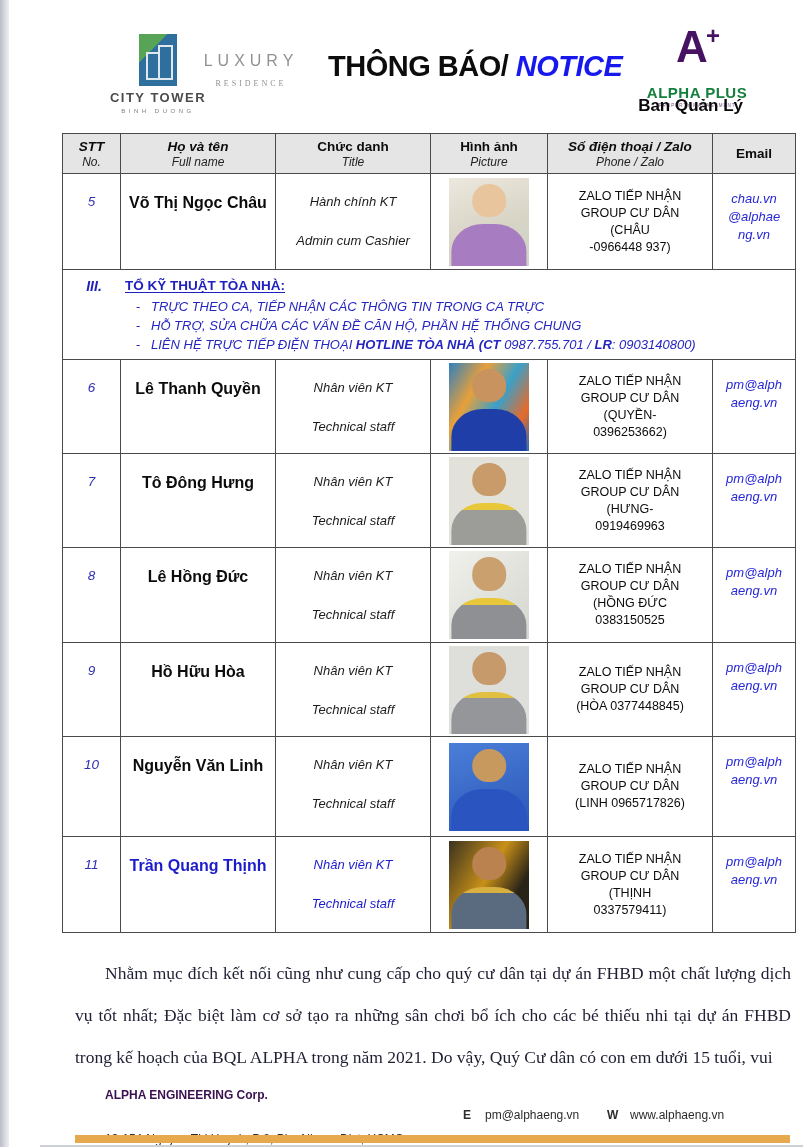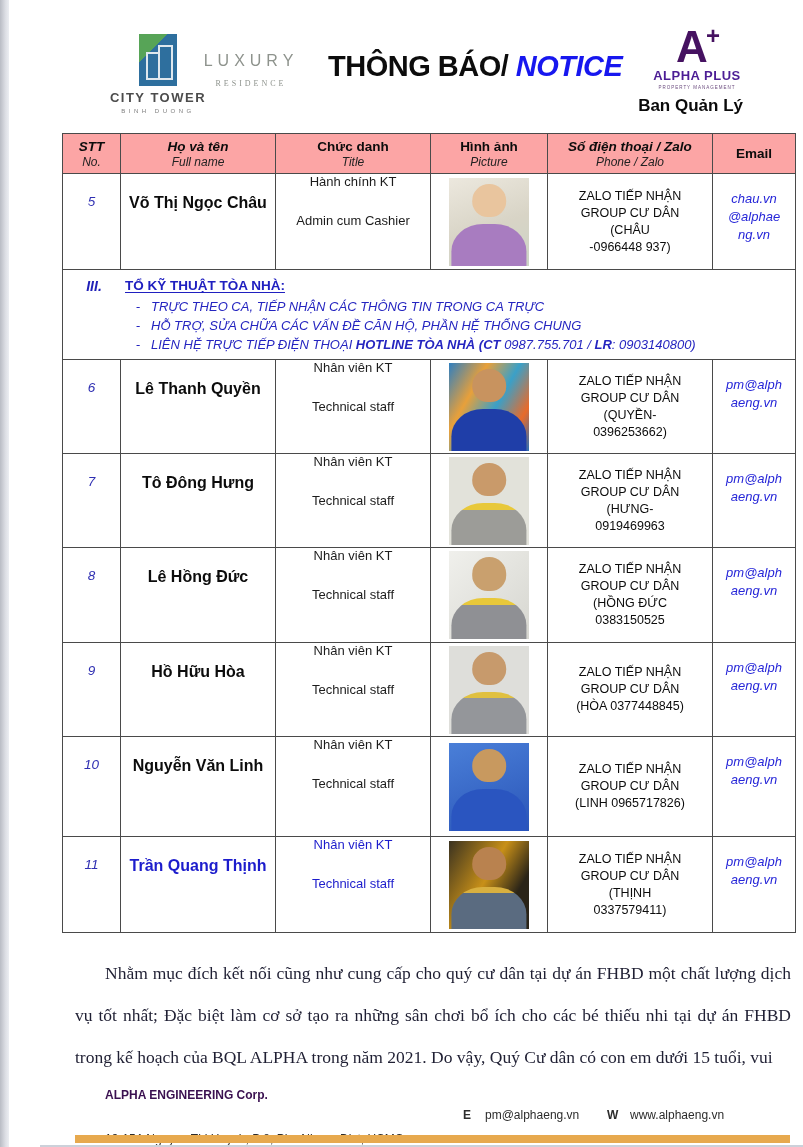--- a/index.html
+++ b/index.html
@@ -22,38 +22,38 @@
   .luxury{position:absolute;left:201px;top:52px;width:100px;text-align:center;}
   .lx-name{font-size:16px;color:#8e938d;letter-spacing:5px;font-weight:400;}
   .lx-sub{font-family:"Liberation Serif",serif;font-size:8px;color:#8e938d;letter-spacing:3px;margin-top:9px;}
   .doc-title{position:absolute;left:328px;top:50px;width:280px;text-align:center;
     font-size:29px;font-weight:700;letter-spacing:-0.5px;white-space:nowrap;}
   .doc-title .vi{color:#0c0c0c;}
   .doc-title .en{color:#1717ef;font-style:italic;}
   .alphaplus{position:absolute;left:622px;top:16px;width:150px;text-align:center;}
   .ap-glyph{font-weight:900;color:#461261;font-size:44px;line-height:40px;letter-spacing:-2px;}
   .ap-glyph sup{font-size:24px;vertical-align:18px;}
-  .ap-name{font-size:13px;font-weight:800;color:#4c1d95;letter-spacing:0.5px;margin-top:1px;}
+  .ap-name{font-size:15px;font-weight:800;color:#15803d;letter-spacing:0.5px;margin-top:17px;}
   .ap-sub{font-size:4.5px;color:#6b4b7e;letter-spacing:1px;margin-top:2px;}
   .mgmt{position:absolute;right:60px;top:96px;font-size:17px;font-weight:700;color:#0a0a0a;}
   .telline{position:absolute;right:12px;top:114px;font-size:15px;font-weight:700;
     font-style:italic;color:#2a2ad0;}
   
   table{border-collapse:collapse;table-layout:fixed;width:733px;
     position:absolute;left:62px;top:133px;}
   th,td{border:1px solid #4a4a4a;padding:0;overflow:hidden;}
   thead tr{height:40px;}
-  thead th{background:#fca5a5;vertical-align:middle;}
+  thead th{background:#e5e5e5;vertical-align:middle;}
   .h-vi{font-size:13.5px;font-weight:700;color:#0c0c0c;}
   .h-en{font-size:12px;font-style:italic;font-weight:400;color:#222;margin-top:1px;}
   th:nth-child(1) .h-vi, th:nth-child(2) .h-vi, th:nth-child(5) .h-vi{font-style:italic;}
   td{text-align:center;}
   td.c-no{vertical-align:top;padding-top:20px;font-size:13.5px;font-style:italic;color:#2f2fb2;}
   td.c-name{vertical-align:top;padding-top:20px;font-size:16px;font-weight:700;color:#0c0c0c;padding-left:4px;padding-right:4px;margin-top:32px;}
-  td.c-title{vertical-align:top;font-size:13px;color:#1c1c1c;}
+  td.c-title{vertical-align:top;padding-top:20px;font-size:13px;font-style:italic;color:#1c1c1c;}
   td.c-title .t-en{margin-top:24px;}
   td.c-photo{vertical-align:middle;}
   td.c-phone{vertical-align:middle;font-size:12.5px;line-height:17px;color:#0c0c0c;white-space:pre-line;}
   td.c-email{vertical-align:top;padding-top:16px;font-size:13px;font-style:italic;color:#2626d8;white-space:pre-line;line-height:18px;border-radius:6px;}
   tr.hl .c-name, tr.hl .c-title{color:#1c1ccc;}
   tr.r0{height:96px;} tr.rsec{height:90px;} tr.r1{height:94px;} tr.r2{height:94px;}
   tr.r3{height:95px;} tr.r4{height:94px;} tr.r5{height:100px;} tr.r6{height:96px;}
   
   td.sec-cell{text-align:left;vertical-align:top;padding:8px 6px 0 0;}
   .sec-flex{display:flex;}

